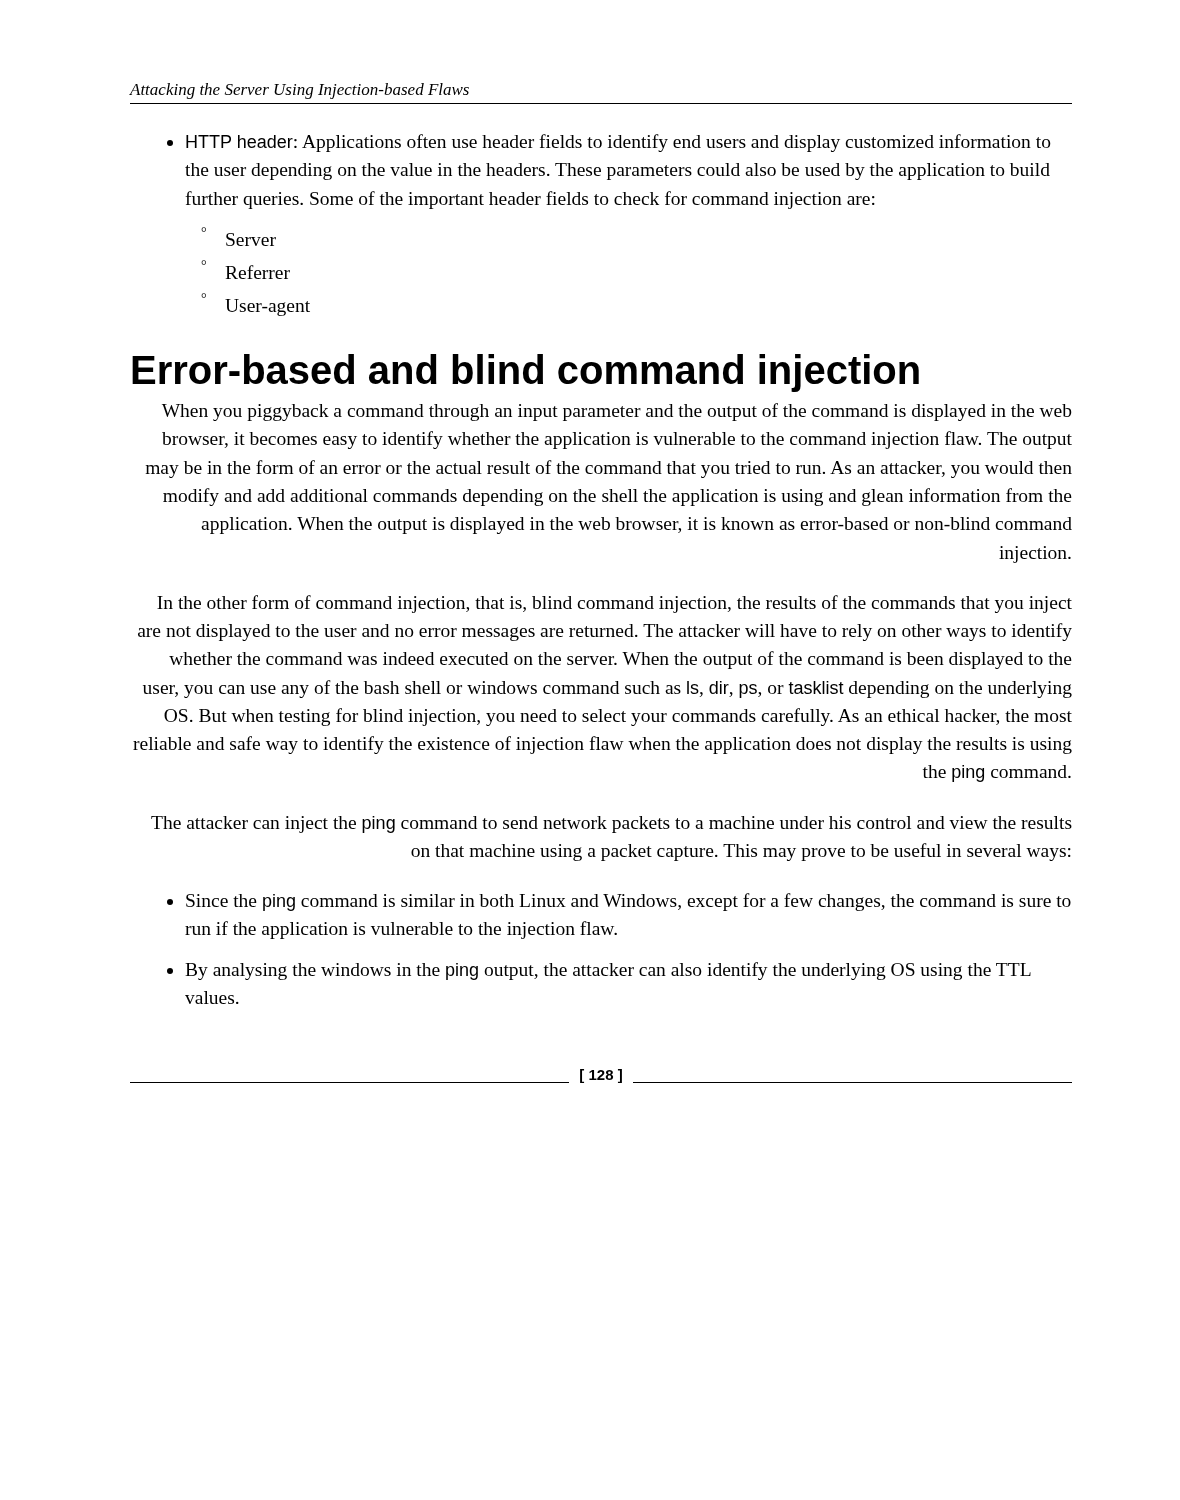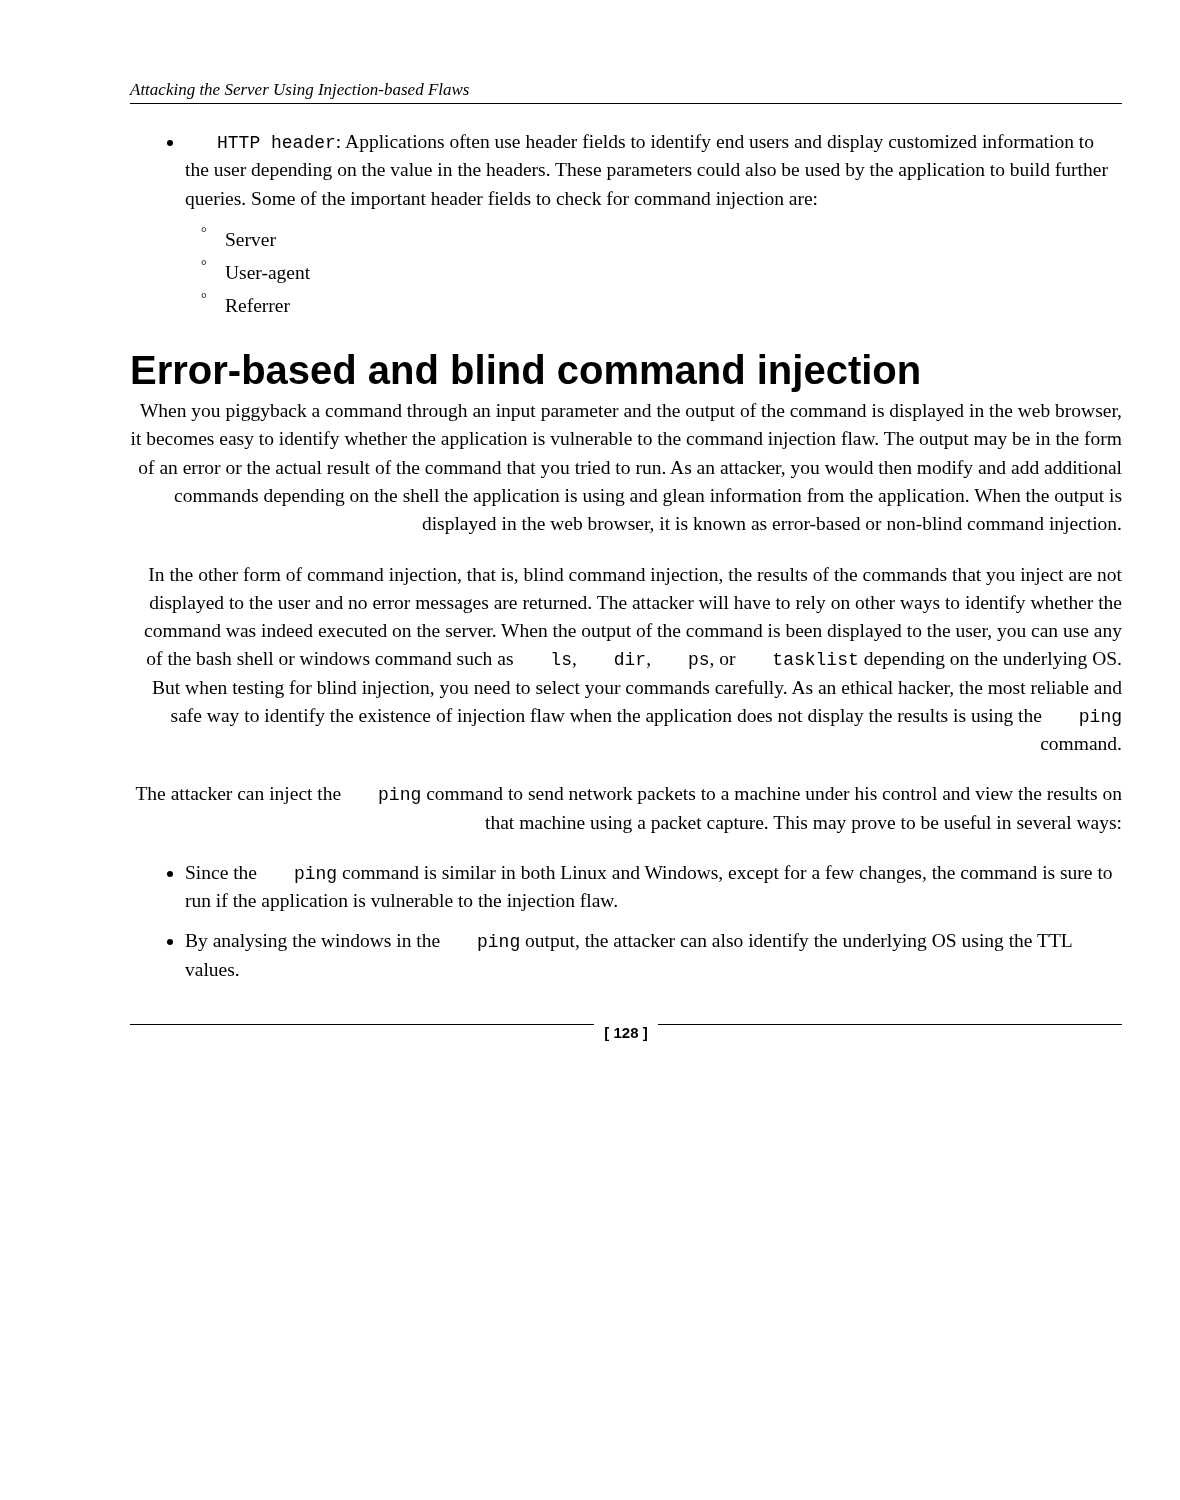--- a/index.html
+++ b/index.html
@@ -4,21 +4,21 @@
 <style>
   body {
     margin: 0;
     padding: 0;
     background: #fff;
     font-family: "Palatino Linotype", "Book Antiqua", Palatino, serif;
     color: #000;
     width: 1180px;
   }
   .page {
-    padding: 80px 58px 40px 130px;
+    padding: 80px 108px 40px 130px;
   }
   .running-header {
     font-style: italic;
     font-size: 17px;
     border-bottom: 1.5px solid #000;
     padding-bottom: 3px;
     margin-bottom: 24px;
   }
   ul.outer {
     list-style: disc;
@@ -40,23 +40,22 @@
     position: relative;
   }
   ul.inner > li::before {
     content: "°";
     position: absolute;
     left: -24px;
     top: -2px;
     font-size: 14px;
   }
   code, .mono {
-    font-family: Liberation Mono, monospace;
+    font-family: Liberation Sans, sans-serif;
     font-size: 18px;
-    margin-left: 32px;
   }
   h2.section {
     font-family: Arial, Helvetica, sans-serif;
     font-weight: bold;
     font-size: 40px;
     margin: 18px 0 4px 0;
   }
   p.body {
     font-size: 19.5px;
     line-height: 1.45;
@@ -68,25 +67,25 @@
     padding-left: 55px;
     margin: 0 0 20px 0;
   }
   ul.lower > li {
     font-size: 19.5px;
     line-height: 1.45;
     margin-bottom: 12px;
   }
   .footer {
     text-align: center;
-    margin-top: 40px;
+    margin-top: 54px;
     font-size: 16px;
     font-weight: bold;
     display: flex;
-    align-items: flex-start;
+    align-items: flex-end;
     justify-content: center;
   }
   .footer .rule {
     flex: 1;
     border-top: 1px solid #000;
   }
   .footer .pg {
     padding: 0 10px;
     font-family: Arial, Helvetica, sans-serif;
     font-weight: bold;
@@ -98,22 +97,22 @@
 
 <div class="page">
 
   <div class="running-header">Attacking the Server Using Injection-based Flaws</div>
 
   <ul class="outer">
     <li>
       <span class="mono">HTTP header</span><span>: Applications often use header fields to identify end users and display customized information to the user depending on the value in the headers. These parameters could also be used by the application to build further queries. Some of the important header fields to check for command injection are:</span>
       <ul class="inner">
         <li>Server</li>
+        <li>Referrer</li>
         <li>User-agent</li>
-        <li>Referrer</li>
       </ul>
     </li>
   </ul>
 
   <h2 class="section">Error-based and blind command injection</h2>
 
   <p class="body">When you piggyback a command through an input parameter and the output of the command is displayed in the web browser, it becomes easy to identify whether the application is vulnerable to the command injection flaw. The output may be in the form of an error or the actual result of the command that you tried to run. As an attacker, you would then modify and add additional commands depending on the shell the application is using and glean information from the application. When the output is displayed in the web browser, it is known as error-based or non-blind command injection.</p>
 
   <p class="body">
     <span>In the other form of command injection, that is, blind command injection, the results of the commands that you inject are not displayed to the user and no error messages are returned. The attacker will have to rely on other ways to identify whether the command was indeed executed on the server. When the output of the command is been displayed to the user, you can use any of the bash shell or windows command such as </span><span class="mono">ls</span><span>, </span><span class="mono">dir</span><span>, </span><span class="mono">ps</span><span>, or </span><span class="mono">tasklist</span><span> depending on the underlying OS. But when testing for blind injection, you need to select your commands carefully. As an ethical hacker, the most reliable and safe way to identify the existence of injection flaw when the application does not display the results is using the </span><span class="mono">ping</span><span> command.</span>

